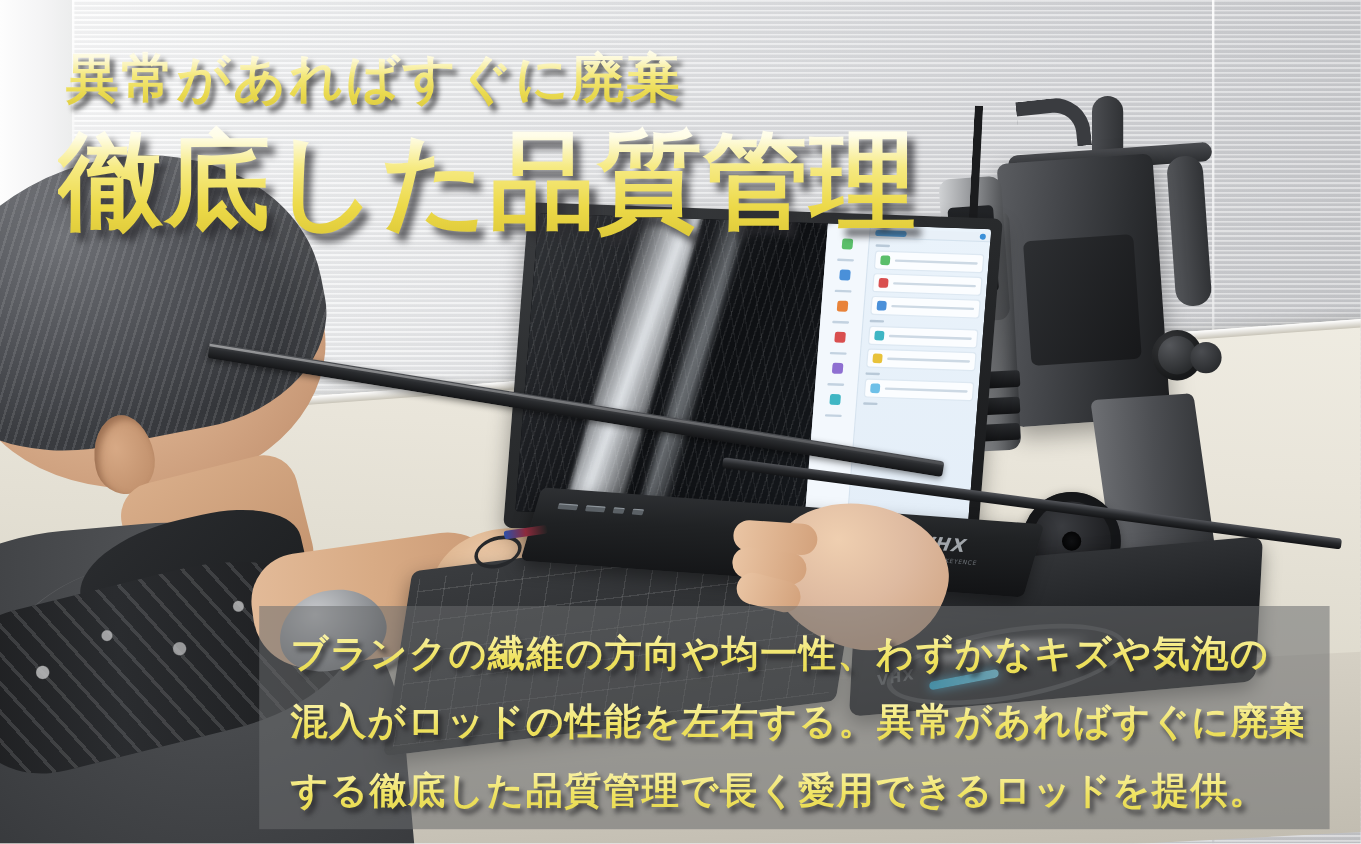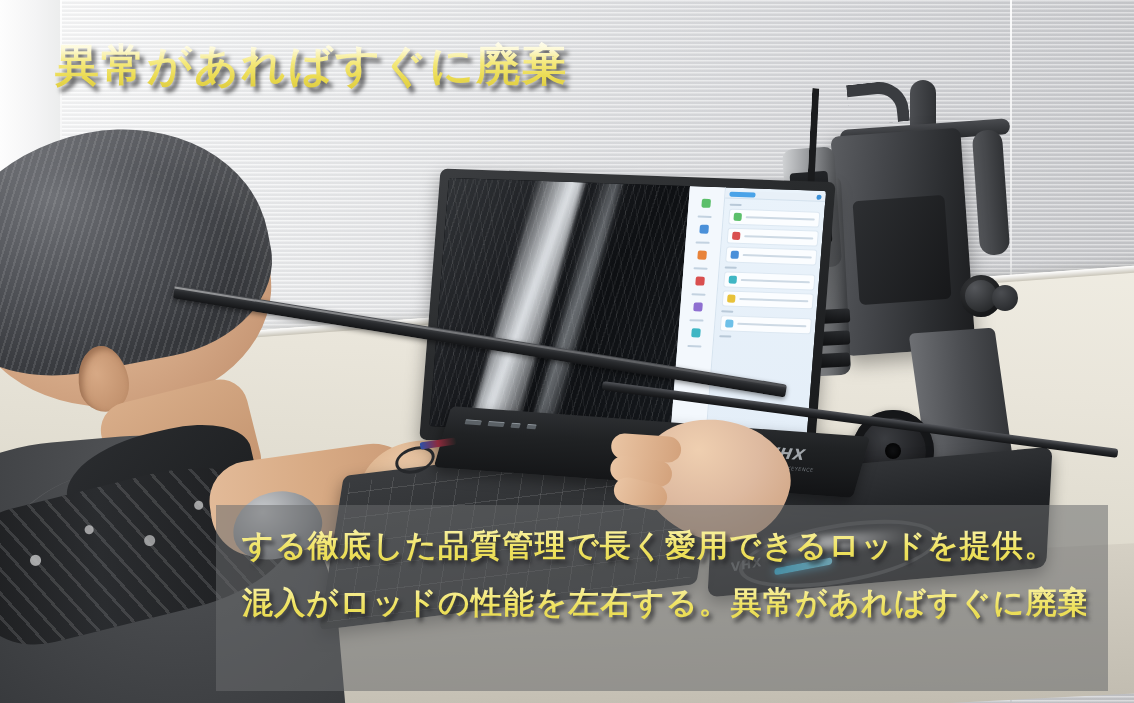--- a/index.html
+++ b/index.html
@@ -634,19 +634,21 @@
     <div class="yellow-tag"></div>
   </div>
 
   <div class="hand2">
     <div class="f" style="left:-34px;top:30px;width:70px;transform:rotate(-8deg)"></div>
     <div class="f" style="left:-30px;top:54px;width:62px;transform:rotate(-4deg)"></div>
     <div class="f" style="left:-22px;top:76px;width:54px;transform:rotate(2deg)"></div>
   </div>
 
   <div class="subtitle">異常があればすぐに廃棄</div>
+  <div class="title">徹底した品質管理</div>
 
   <div class="caption">
+    <p>ブランクの繊維の方向や均一性、わずかなキズや気泡の</p>
+    <p>混入がロッドの性能を左右する。異常があればすぐに廃棄</p>
     <p>する徹底した品質管理で長く愛用できるロッドを提供。</p>
-    <p>混入がロッドの性能を左右する。異常があればすぐに廃棄</p>
   </div>
 
 </div>
 
 </body></html>

